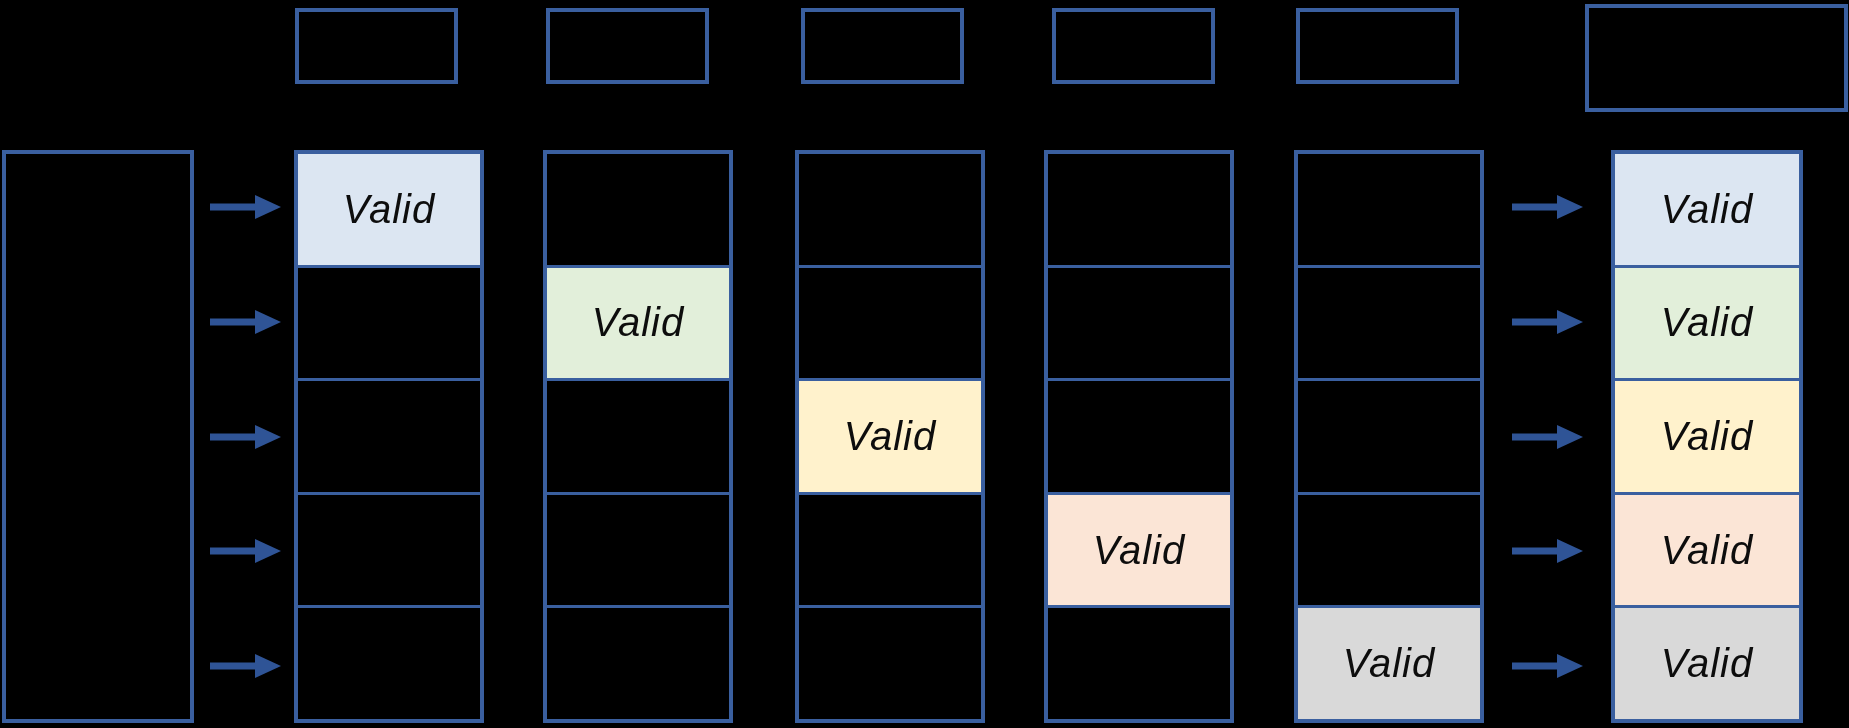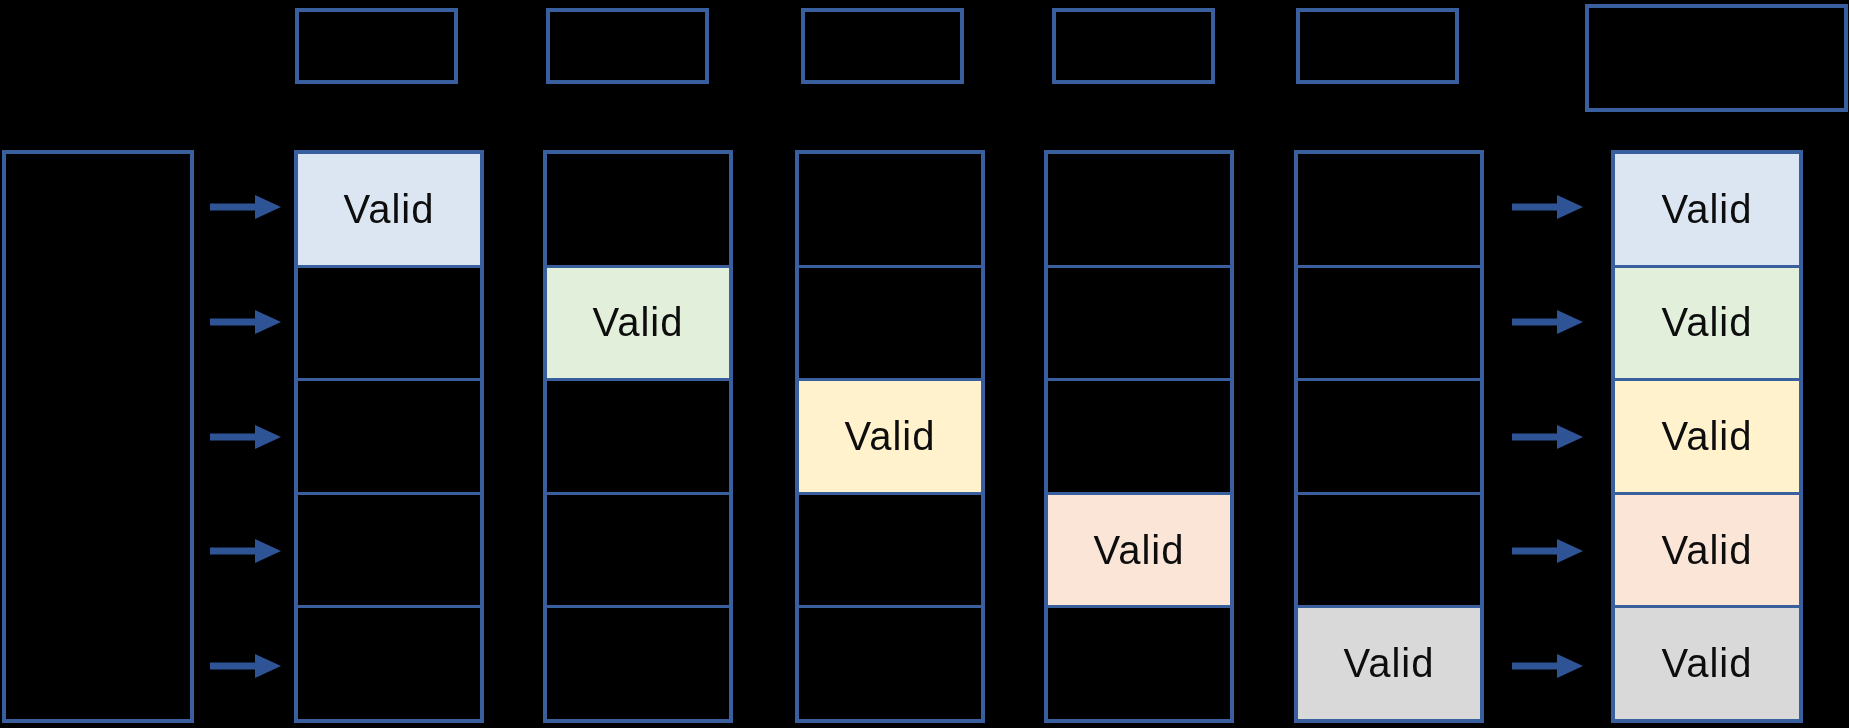--- a/index.html
+++ b/index.html
@@ -32,20 +32,21 @@
     flex: 1;
     box-sizing: border-box;
     border-top: 3px solid var(--border, #3A5F9F);
     display: flex;
     align-items: center;
     justify-content: center;
     font-size: 40px;
     letter-spacing: 1px;
     color: var(--text, #0d0d0d);
     background: transparent;
+    font-style: italic;
   }
   .mem-cell:first-child { border-top: none; }
   .arrow {
     position: absolute;
     width: 72px;
     height: 28px;
   }
   .arrow svg { display: block; }
 </style>
 </head>

